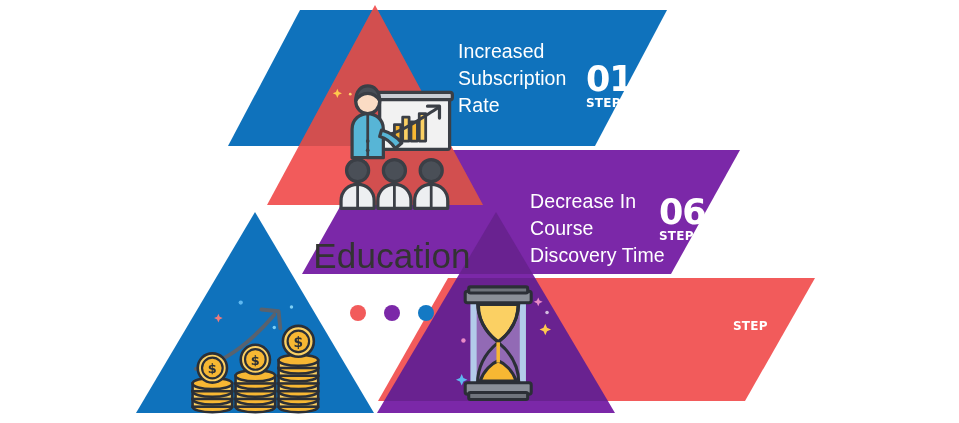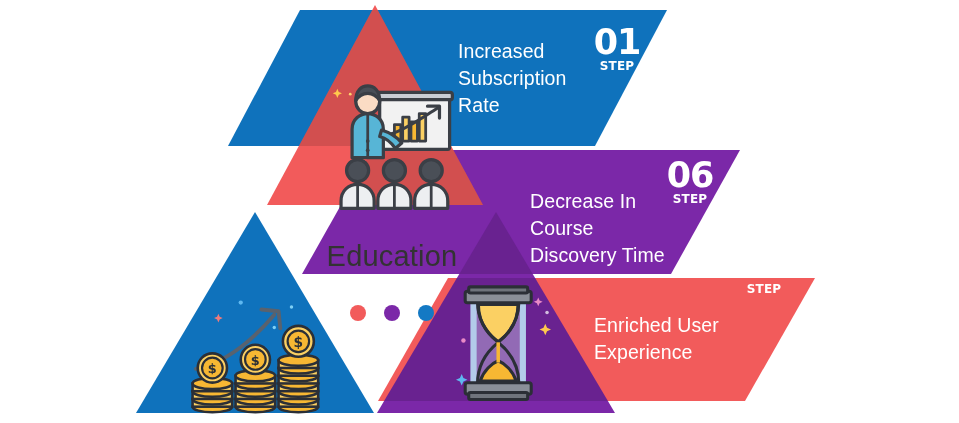--- a/index.html
+++ b/index.html
@@ -41,22 +41,23 @@
     color: #ffffff;
     font-family: "Liberation Sans", sans-serif;
     font-size: 19.5px;
     line-height: 27px;
     font-weight: 400;
     letter-spacing: 0.1px;
     white-space: pre-line;
   }
   .step-block {
     position: absolute;
-    text-align: center;
+    text-align: left;
     color: #ffffff;
+    margin-top: 37px;
   }
   .step-num {
     font-family: "DejaVu Sans", sans-serif;
     font-size: 35px;
     font-weight: 700;
     line-height: 32px;
     letter-spacing: -1px;
     display: block;
   }
   .step-word {
@@ -69,21 +70,21 @@
   }
 
   
   #center-label {
     position: absolute;
     left: 307px;
     top: 240px;
     width: 170px;
     text-align: center;
     font-family: "Liberation Sans", sans-serif;
-    font-size: 29px;
+    font-size: 35px;
     line-height: 32px;
     color: #333333;
     font-weight: 400;
     letter-spacing: 0.2px;
   }
   #center-dots {
     position: absolute;
     left: 307px;
     top: 305px;
     width: 170px;
@@ -296,22 +297,20 @@
     </div>
 
     <div class="banner-text" style="left:530px; top:172px; width:168px;margin-top:16px;">Decrease In
 Course
 Discovery Time</div>
     <div class="step-block" style="left:659px; top:159px; width:62px;">
       <span class="step-num">06</span>
       <span class="step-word">STEP</span>
     </div>
 
-    <div class="banner-text" style="left:594px; top:312px; width:160px;">Enriched User
-Experience</div>
     <div class="step-block" style="left:733px; top:281px; width:62px;">
       <span class="step-word">STEP</span>
     </div>
 
     <div id="center-label">Education</div>
     <div id="center-dots">
       <span class="dot" style="background:#F25B5B"></span>
       <span class="dot" style="background:#7B28A8"></span>
       <span class="dot" style="background:#1479C4"></span>
     </div>

